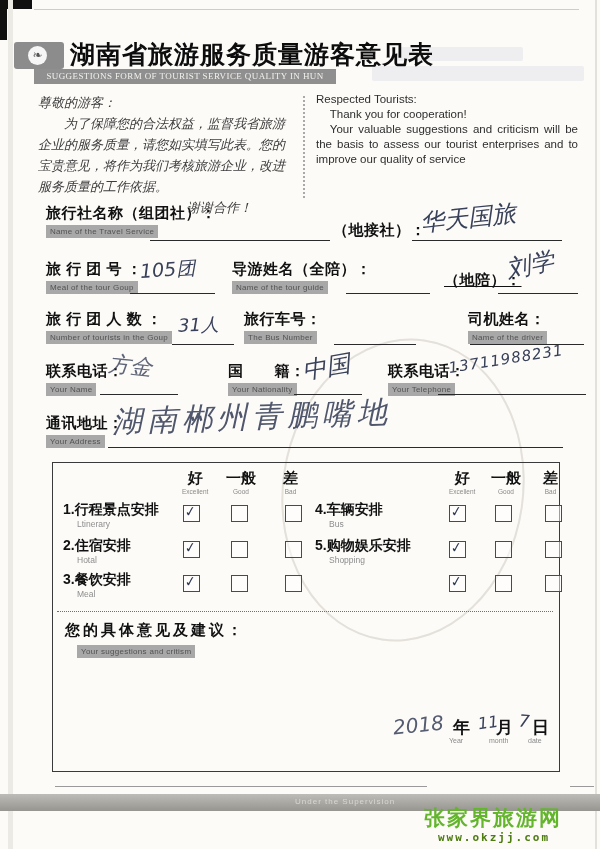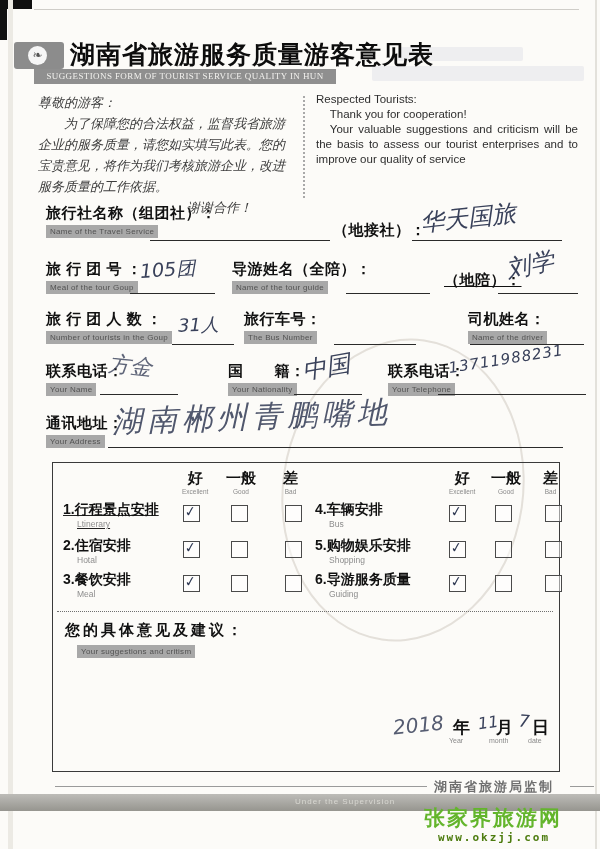--- a/index.html
+++ b/index.html
@@ -164,21 +164,21 @@
     </div>
     <div class="abs" style="left:438px;top:6px;text-align:center;">
       <div class="rh-cn">一般</div>
       <div class="rh-sub">Good</div>
     </div>
     <div class="abs" style="left:490px;top:6px;text-align:center;">
       <div class="rh-cn">差</div>
       <div class="rh-sub">Bad</div>
     </div>
 
-    <div class="abs" style="left:10px;top:38px;text-decoration:underline;">
+    <div class="abs" style="left:10px;top:38px;">
       <div class="ri-cn">1.行程景点安排</div>
       <div class="ri-en">Ltinerary</div>
     </div>
     <div class="abs cb" style="left:130px;top:42px;">
         <span class="tick">✓</span>
       </div>
     <div class="abs cb" style="left:178px;top:42px;"></div>
     <div class="abs cb" style="left:232px;top:42px;"></div>
 
     <div class="abs" style="left:262px;top:38px;">
@@ -214,24 +214,20 @@
     <div class="abs" style="left:10px;top:108px;">
       <div class="ri-cn">3.餐饮安排</div>
       <div class="ri-en">Meal</div>
     </div>
     <div class="abs cb" style="left:130px;top:112px;">
         <span class="tick">✓</span>
       </div>
     <div class="abs cb" style="left:178px;top:112px;"></div>
     <div class="abs cb" style="left:232px;top:112px;"></div>
 
-    <div class="abs" style="left:262px;top:108px;">
-      <div class="ri-cn">6.导游服务质量</div>
-      <div class="ri-en">Guiding</div>
-    </div>
     <div class="abs cb" style="left:396px;top:112px;">
         <span class="tick">✓</span>
       </div>
     <div class="abs cb" style="left:442px;top:112px;"></div>
     <div class="abs cb" style="left:492px;top:112px;"></div>
 
     <div class="abs dotted-div" style="left:4px;top:148px;width:496px;"></div>
 
     <div class="abs sug-lbl" style="left:12px;top:158px;">您的具体意见及建议：</div>
     <div class="abs chip" style="left:24px;top:182px;">Your suggestions and critism</div>
@@ -241,21 +237,20 @@
     <div class="abs date-sub" style="left:396px;top:274px;">Year</div>
     <div class="abs hw" style="left:425px;top:250px;font-size:16px;transform:rotate(-8deg);">11</div>
     <div class="abs date-cn" style="left:443px;top:253px;">月</div>
     <div class="abs date-sub" style="left:436px;top:274px;">month</div>
     <div class="abs hw" style="left:466px;top:248px;font-size:17px;transform:rotate(4deg);">7</div>
     <div class="abs date-cn" style="left:479px;top:253px;">日</div>
     <div class="abs date-sub" style="left:475px;top:274px;">date</div>
   </div>
 
   <div class="abs supline" style="left:55px;top:786px;width:372px;"></div>
-  <div class="abs suptext" style="left:434px;top:778px;">湖南省旅游局监制</div>
   <div class="abs supline" style="left:570px;top:786px;width:24px;"></div>
 
   <div class="abs graybar"></div>
   <div class="abs graybar-text">Under the Supervision</div>
 
   <div class="abs wm-site" style="left:424px;top:804px;">张家界旅游网</div>
   <div class="abs wm-url" style="left:438px;top:831px;">www.okzjj.com</div>
 
 </div>
 

